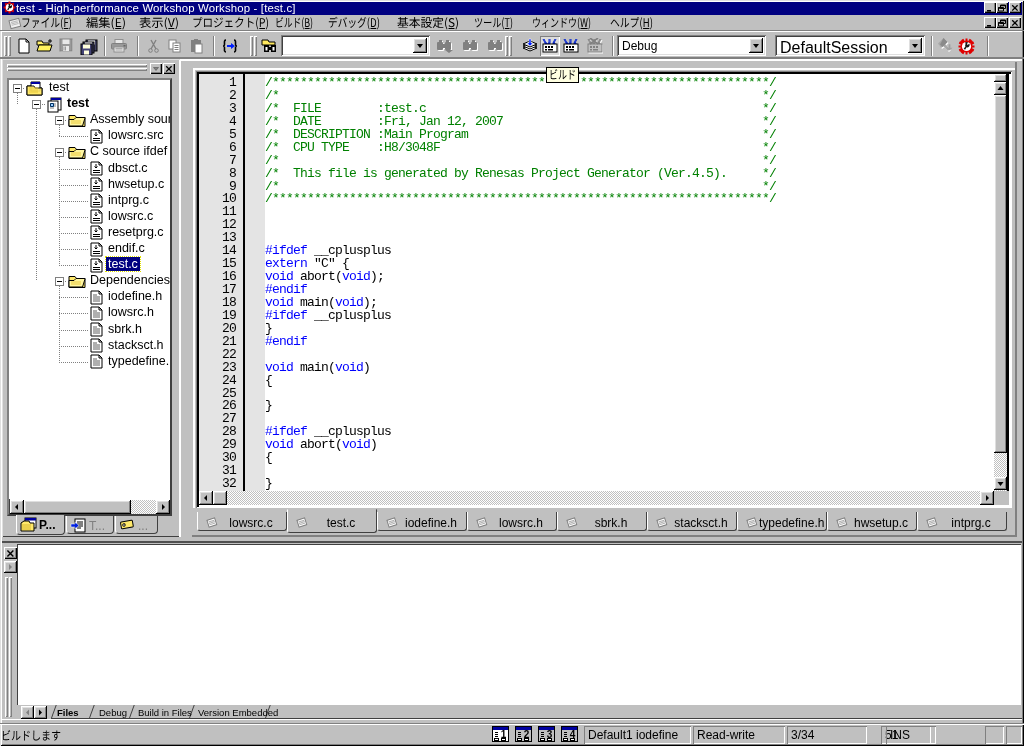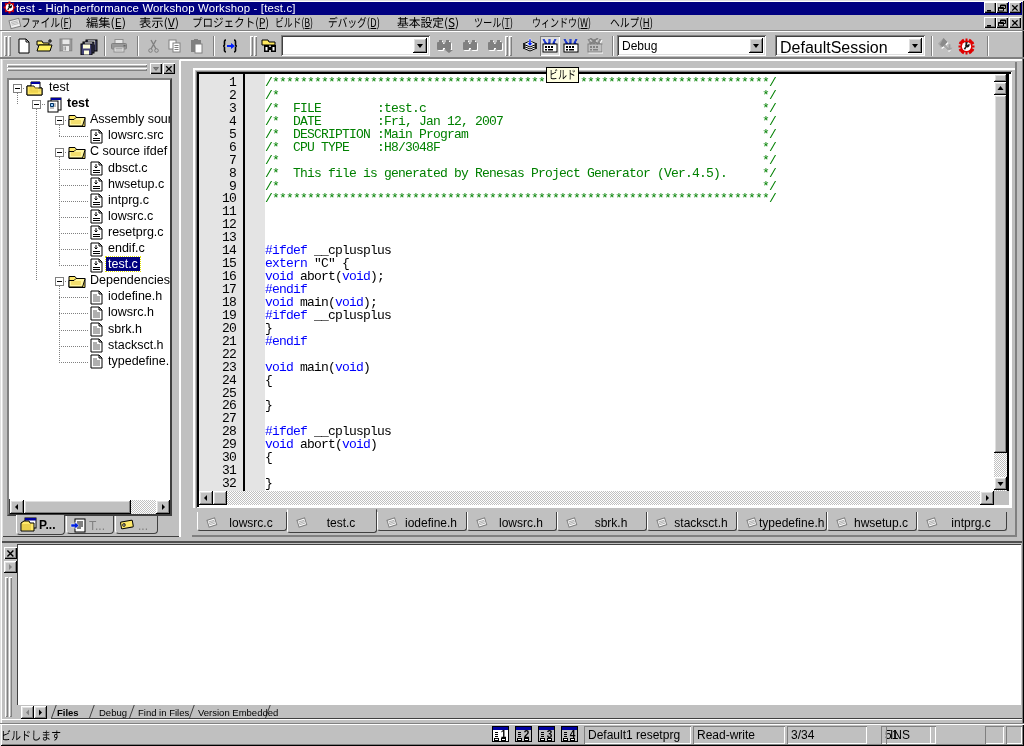--- a/index.html
+++ b/index.html
@@ -877,21 +877,21 @@
     </svg>
   </div>
 <div class="ab" style="left:51px;top:718px;width:971px;height:1px;background:#404040"></div>
 <div class="ab" style="left:51px;top:705px;width:1px;height:13px;background:#404040;transform:skewX(-20deg);transform-origin:bottom left"></div>
 <div class="ab" style="left:89px;top:705px;width:1px;height:13px;background:#404040;transform:skewX(-20deg);transform-origin:bottom left"></div>
 <div class="ab" style="left:129px;top:705px;width:1px;height:13px;background:#404040;transform:skewX(-20deg);transform-origin:bottom left"></div>
 <div class="ab" style="left:189px;top:705px;width:1px;height:13px;background:#404040;transform:skewX(-20deg);transform-origin:bottom left"></div>
 <div class="ab" style="left:265px;top:705px;width:1px;height:13px;background:#404040;transform:skewX(-20deg);transform-origin:bottom left"></div>
 <div class="ab tt" style="left:57px;top:707px;font-size:9.5px;font-weight:bold;color:#000">Files</div>
 <div class="ab tt" style="left:99px;top:707px;font-size:9.5px;color:#000">Debug</div>
-<div class="ab tt" style="left:138px;top:707px;font-size:9.5px;color:#000">Find in Files</div>
+<div class="ab tt" style="left:138px;top:707px;font-size:9.5px;color:#000">Build in Files</div>
 <div class="ab tt" style="left:198px;top:707px;font-size:9.5px;color:#000">Version Embedded</div>
 <div class="ab" style="left:2px;top:719px;width:1020px;height:1px;background:#fff"></div>
 <div class="ab" style="left:0px;top:723px;width:1024px;height:1px;background:#808080"></div>
 <div class="ab" style="left:0px;top:724px;width:1024px;height:1px;background:#fff"></div>
 <div class="ab" style="left:1px;top:729px">
     <svg style="" width="60" height="14" viewBox="0 -11 72.0 14" preserveAspectRatio="none">
       <g fill="#000">
         <path d="M8.7 -9.4Q8.9 -9.2 9.1 -8.9Q9.2 -8.6 9.4 -8.3Q9.6 -8.0 9.7 -7.8L9.1 -7.5Q8.9 -7.8 8.6 -8.3Q8.3 -8.8 8.1 -9.1ZM10.1 -9.9Q10.2 -9.7 10.4 -9.4Q10.6 -9.1 10.8 -8.8Q10.9 -8.5 11.1 -8.3L10.4 -8.0Q10.2 -8.4 9.9 -8.8Q9.7 -9.3 9.4 -9.6ZM3.4 -9.0Q3.3 -8.8 3.3 -8.5Q3.3 -8.3 3.3 -8.0Q3.3 -7.9 3.3 -7.4Q3.3 -6.9 3.3 -6.3Q3.3 -5.7 3.3 -4.9Q3.3 -4.2 3.3 -3.6Q3.3 -2.9 3.3 -2.4Q3.3 -1.9 3.3 -1.7Q3.3 -1.2 3.5 -1.1Q3.7 -0.9 4.1 -0.8Q4.4 -0.8 4.8 -0.7Q5.3 -0.7 5.7 -0.7Q6.2 -0.7 6.7 -0.7Q7.3 -0.8 7.9 -0.8Q8.4 -0.8 8.9 -0.9Q9.4 -1.0 9.8 -1.1V0.0Q9.3 0.1 8.6 0.1Q7.9 0.2 7.1 0.2Q6.3 0.3 5.7 0.3Q5.1 0.3 4.6 0.2Q4.1 0.2 3.7 0.1Q3.1 0.0 2.7 -0.3Q2.3 -0.7 2.3 -1.4Q2.3 -1.7 2.3 -2.3Q2.3 -2.8 2.3 -3.5Q2.3 -4.2 2.3 -4.9Q2.3 -5.6 2.3 -6.3Q2.3 -6.9 2.3 -7.4Q2.3 -7.9 2.3 -8.0Q2.3 -8.2 2.3 -8.3Q2.3 -8.5 2.3 -8.7Q2.3 -8.9 2.2 -9.0ZM2.8 -5.2Q3.4 -5.3 4.0 -5.5Q4.7 -5.7 5.4 -5.9Q6.1 -6.1 6.7 -6.3Q7.3 -6.6 7.8 -6.8Q8.1 -6.9 8.4 -7.0Q8.7 -7.2 8.9 -7.3L9.3 -6.4Q9.1 -6.3 8.8 -6.1Q8.5 -6.0 8.2 -5.9Q7.6 -5.7 6.9 -5.4Q6.2 -5.2 5.5 -5.0Q4.8 -4.7 4.1 -4.6Q3.4 -4.4 2.8 -4.2Z M18.3 -0.3Q18.3 -0.4 18.3 -0.6Q18.4 -0.7 18.4 -0.9Q18.4 -1.0 18.4 -1.5Q18.4 -1.9 18.4 -2.5Q18.4 -3.1 18.4 -3.7Q18.4 -4.4 18.4 -5.1Q18.4 -5.8 18.4 -6.5Q18.4 -7.1 18.4 -7.5Q18.4 -8.0 18.4 -8.1Q18.4 -8.5 18.3 -8.7Q18.3 -8.9 18.3 -9.0H19.4Q19.4 -8.9 19.4 -8.7Q19.4 -8.5 19.4 -8.1Q19.4 -7.9 19.4 -7.5Q19.4 -7.1 19.4 -6.5Q19.4 -5.9 19.4 -5.2Q19.4 -4.5 19.4 -3.8Q19.4 -3.2 19.4 -2.6Q19.4 -2.0 19.4 -1.6Q19.4 -1.3 19.4 -1.2Q19.9 -1.4 20.6 -1.9Q21.2 -2.3 21.8 -2.9Q22.4 -3.5 22.9 -4.1L23.4 -3.3Q22.9 -2.6 22.2 -2.0Q21.5 -1.4 20.8 -0.9Q20.0 -0.3 19.3 0.0Q19.2 0.1 19.1 0.2Q19.0 0.2 18.9 0.3ZM12.8 -0.3Q13.5 -0.9 14.1 -1.6Q14.6 -2.4 14.9 -3.3Q15.0 -3.7 15.1 -4.3Q15.2 -4.9 15.2 -5.6Q15.2 -6.3 15.2 -6.9Q15.2 -7.6 15.2 -8.1Q15.2 -8.4 15.2 -8.6Q15.2 -8.8 15.2 -9.0H16.3Q16.3 -8.9 16.2 -8.8Q16.2 -8.6 16.2 -8.4Q16.2 -8.3 16.2 -8.1Q16.2 -7.6 16.2 -6.9Q16.2 -6.2 16.1 -5.5Q16.1 -4.8 16.0 -4.1Q16.0 -3.4 15.8 -3.0Q15.6 -2.0 15.0 -1.2Q14.5 -0.3 13.7 0.3Z M31.9 -8.6Q32.0 -8.4 32.2 -8.1Q32.4 -7.8 32.6 -7.5Q32.8 -7.1 33.0 -6.8L32.3 -6.5Q32.1 -6.8 32.0 -7.1Q31.8 -7.5 31.6 -7.8Q31.4 -8.1 31.2 -8.3ZM33.3 -9.2Q33.5 -9.0 33.7 -8.7Q33.9 -8.4 34.1 -8.1Q34.3 -7.7 34.5 -7.5L33.8 -7.1Q33.6 -7.4 33.4 -7.8Q33.3 -8.1 33.1 -8.4Q32.9 -8.7 32.7 -8.9ZM27.7 -0.9Q27.7 -1.1 27.7 -1.6Q27.7 -2.1 27.7 -2.8Q27.7 -3.5 27.7 -4.3Q27.7 -5.0 27.7 -5.8Q27.7 -6.5 27.7 -7.1Q27.7 -7.6 27.7 -7.9Q27.7 -8.1 27.6 -8.5Q27.6 -8.9 27.6 -9.1H28.7Q28.7 -8.9 28.7 -8.5Q28.7 -8.2 28.7 -7.9Q28.7 -7.4 28.7 -6.8Q28.7 -6.1 28.7 -5.4Q28.7 -4.6 28.7 -3.9Q28.7 -3.2 28.7 -2.5Q28.7 -1.9 28.7 -1.5Q28.7 -1.0 28.7 -0.9Q28.7 -0.7 28.7 -0.5Q28.7 -0.2 28.7 0.1Q28.7 0.3 28.7 0.5H27.6Q27.6 0.2 27.6 -0.2Q27.7 -0.6 27.7 -0.9ZM28.5 -6.0Q29.0 -5.8 29.8 -5.6Q30.5 -5.3 31.2 -5.0Q32.0 -4.8 32.6 -4.5Q33.3 -4.2 33.8 -3.9L33.4 -2.9Q32.9 -3.2 32.2 -3.5Q31.6 -3.8 30.9 -4.1Q30.2 -4.3 29.6 -4.5Q28.9 -4.8 28.5 -4.9Z M40.1 -9.3Q40.0 -9.1 40.0 -8.7Q40.0 -8.4 40.0 -8.1Q40.0 -7.6 39.9 -6.9Q39.9 -6.1 39.9 -5.3Q39.9 -4.5 39.8 -3.6Q39.8 -2.8 39.8 -2.2Q39.8 -1.5 40.1 -1.1Q40.3 -0.7 40.8 -0.5Q41.2 -0.4 41.8 -0.4Q42.6 -0.4 43.3 -0.6Q43.9 -0.8 44.4 -1.1Q45.0 -1.5 45.4 -1.9Q45.8 -2.4 46.1 -2.9L46.8 -2.0Q46.5 -1.6 46.0 -1.1Q45.6 -0.7 44.9 -0.3Q44.3 0.1 43.5 0.4Q42.7 0.6 41.8 0.6Q40.9 0.6 40.2 0.3Q39.6 0.1 39.2 -0.5Q38.8 -1.1 38.8 -2.1Q38.8 -2.6 38.9 -3.3Q38.9 -3.9 38.9 -4.6Q38.9 -5.3 38.9 -6.0Q38.9 -6.6 39.0 -7.2Q39.0 -7.8 39.0 -8.1Q39.0 -8.5 38.9 -8.8Q38.9 -9.1 38.9 -9.4Z M54.9 -9.5Q54.9 -9.4 54.8 -9.2Q54.8 -9.0 54.8 -8.7Q54.8 -8.5 54.8 -8.2Q54.8 -7.8 54.8 -7.4Q54.8 -6.9 54.8 -6.5Q54.8 -6.0 54.8 -5.6Q54.8 -5.0 54.8 -4.4Q54.8 -3.7 54.9 -3.1Q54.9 -2.5 54.9 -1.9Q55.0 -1.4 55.0 -1.1Q55.0 -0.7 54.8 -0.3Q54.6 0.1 54.1 0.3Q53.6 0.6 52.8 0.6Q51.6 0.6 50.9 0.1Q50.2 -0.4 50.2 -1.2Q50.2 -1.8 50.5 -2.2Q50.8 -2.6 51.5 -2.8Q52.1 -3.0 53.0 -3.0Q53.9 -3.0 54.7 -2.8Q55.6 -2.6 56.3 -2.3Q57.0 -1.9 57.5 -1.6Q58.0 -1.2 58.4 -0.9L57.8 -0.1Q57.4 -0.4 56.9 -0.8Q56.4 -1.2 55.7 -1.5Q55.1 -1.9 54.4 -2.1Q53.6 -2.3 52.8 -2.3Q52.0 -2.3 51.5 -2.0Q51.1 -1.7 51.1 -1.3Q51.1 -1.0 51.2 -0.8Q51.4 -0.5 51.8 -0.4Q52.1 -0.3 52.7 -0.3Q53.1 -0.3 53.4 -0.4Q53.7 -0.5 53.8 -0.7Q54.0 -0.9 54.0 -1.3Q54.0 -1.7 54.0 -2.2Q54.0 -2.8 54.0 -3.4Q53.9 -4.1 53.9 -4.6Q53.9 -5.2 53.9 -5.6Q53.9 -6.0 53.9 -6.5Q53.9 -6.9 53.9 -7.3Q53.9 -7.7 53.9 -8.1Q53.9 -8.5 53.9 -8.8Q53.9 -9.0 53.9 -9.2Q53.9 -9.4 53.9 -9.5ZM50.3 -8.2Q50.6 -8.2 51.0 -8.1Q51.4 -8.1 51.8 -8.0Q52.2 -8.0 52.6 -8.0Q53.0 -8.0 53.3 -8.0Q54.5 -8.0 55.7 -8.0Q56.9 -8.1 58.0 -8.3L58.0 -7.4Q57.4 -7.4 56.6 -7.3Q55.8 -7.2 55.0 -7.2Q54.2 -7.1 53.4 -7.1Q52.9 -7.1 52.4 -7.2Q51.8 -7.2 51.2 -7.2Q50.7 -7.3 50.3 -7.3ZM50.2 -5.7Q50.5 -5.6 50.9 -5.6Q51.3 -5.5 51.8 -5.5Q52.2 -5.5 52.6 -5.5Q52.9 -5.4 53.2 -5.4Q54.1 -5.4 54.9 -5.5Q55.8 -5.5 56.6 -5.6Q57.4 -5.7 58.1 -5.8L58.1 -4.9Q57.5 -4.8 56.9 -4.8Q56.3 -4.7 55.7 -4.7Q55.2 -4.6 54.5 -4.6Q53.9 -4.6 53.2 -4.6Q52.8 -4.6 52.3 -4.6Q51.8 -4.7 51.2 -4.7Q50.7 -4.7 50.2 -4.8Z M67.5 -9.5Q67.5 -9.4 67.5 -9.3Q67.5 -9.1 67.5 -9.0Q67.5 -8.8 67.5 -8.7Q67.5 -8.5 67.5 -8.1Q67.4 -7.7 67.4 -7.3Q67.4 -6.8 67.5 -6.3Q67.5 -5.8 67.5 -5.4Q67.5 -5.0 67.5 -4.7L66.6 -5.2Q66.6 -5.3 66.6 -5.7Q66.6 -6.0 66.6 -6.5Q66.5 -6.9 66.5 -7.4Q66.5 -7.8 66.5 -8.2Q66.5 -8.5 66.5 -8.7Q66.5 -9.0 66.5 -9.2Q66.4 -9.4 66.4 -9.5ZM61.1 -7.8Q61.6 -7.8 62.3 -7.9Q62.9 -7.9 63.6 -7.9Q64.3 -7.9 65.0 -7.9Q65.7 -7.9 66.4 -8.0Q67.1 -8.0 67.6 -8.0Q68.2 -8.0 68.7 -8.0Q69.3 -8.0 69.7 -8.0Q70.2 -8.0 70.6 -8.0Q70.9 -8.0 71.1 -8.0L71.1 -7.1Q70.6 -7.1 69.8 -7.1Q68.9 -7.1 67.6 -7.1Q66.8 -7.1 66.0 -7.1Q65.2 -7.1 64.3 -7.1Q63.4 -7.0 62.6 -7.0Q61.9 -7.0 61.2 -6.9ZM67.4 -4.3Q67.4 -3.5 67.2 -3.0Q67.0 -2.5 66.6 -2.2Q66.2 -1.9 65.6 -1.9Q65.2 -1.9 64.9 -2.1Q64.5 -2.2 64.2 -2.5Q64.0 -2.7 63.8 -3.1Q63.6 -3.5 63.6 -4.0Q63.6 -4.6 63.9 -5.0Q64.2 -5.5 64.7 -5.8Q65.2 -6.0 65.8 -6.0Q66.5 -6.0 66.9 -5.7Q67.4 -5.4 67.6 -4.9Q67.9 -4.3 67.9 -3.6Q67.9 -3.0 67.7 -2.4Q67.5 -1.8 67.1 -1.2Q66.7 -0.6 66.0 -0.1Q65.3 0.3 64.3 0.6L63.5 -0.1Q64.3 -0.3 64.9 -0.6Q65.6 -0.9 66.0 -1.4Q66.5 -1.8 66.7 -2.4Q66.9 -3.0 66.9 -3.7Q66.9 -4.5 66.6 -4.9Q66.2 -5.2 65.7 -5.2Q65.4 -5.2 65.2 -5.1Q64.9 -4.9 64.7 -4.6Q64.5 -4.4 64.5 -4.0Q64.5 -3.4 64.9 -3.1Q65.3 -2.8 65.8 -2.8Q66.1 -2.8 66.4 -3.0Q66.7 -3.2 66.8 -3.6Q66.9 -4.0 66.8 -4.7Z"></path>
       </g>
     </svg>
@@ -937,21 +937,21 @@
 <rect x="0.5" y="0.5" width="16" height="15" fill="#c0c0c0" stroke="#000"></rect>
 <rect x="1" y="1" width="15" height="3" fill="#0000a0"></rect>
 <g stroke="#000">
         <path d="M3 6.5h3M3 8.5h3M3 10.5h3"></path>
       </g>
 <rect x="2.5" y="12.5" width="4" height="2" fill="#fff" stroke="#000"></rect>
 <rect x="9.5" y="12.5" width="4" height="2" fill="#fff" stroke="#000"></rect>
 <text x="11.5" y="11.5" font-family="Liberation Sans" font-size="10" font-weight="bold" text-anchor="middle" fill="#000">4</text>
     </svg>
   </div>
-<div class="ab cell" style="left:584px;top:726px;width:107px;height:18px">Default1 resetprg</div>
+<div class="ab cell" style="left:584px;top:726px;width:107px;height:18px">Default1 iodefine</div>
 <div class="ab cell" style="left:693px;top:726px;width:92px;height:18px">Read-write</div>
 <div class="ab cell" style="left:787px;top:726px;width:80px;height:18px">3/34</div>
 <div class="ab cell" style="left:881px;top:726px;width:50px;height:18px">51</div>
 <div class="ab cell" style="left:886px;top:726px;width:50px;height:18px">INS</div>
 <div class="ab cell" style="left:985px;top:726px;width:19px;height:18px"></div>
 <div class="ab cell" style="left:1006px;top:726px;width:16px;height:18px"></div>
 <div class="ab" style="left:546px;top:67px;width:33px;height:16px;background:#ffffe1;border:1px solid #000"></div>
 <div class="ab" style="left:549px;top:69px">
     <svg style="" width="27" height="13" viewBox="0 -10 36.0 13" preserveAspectRatio="none">
       <g fill="#000">

